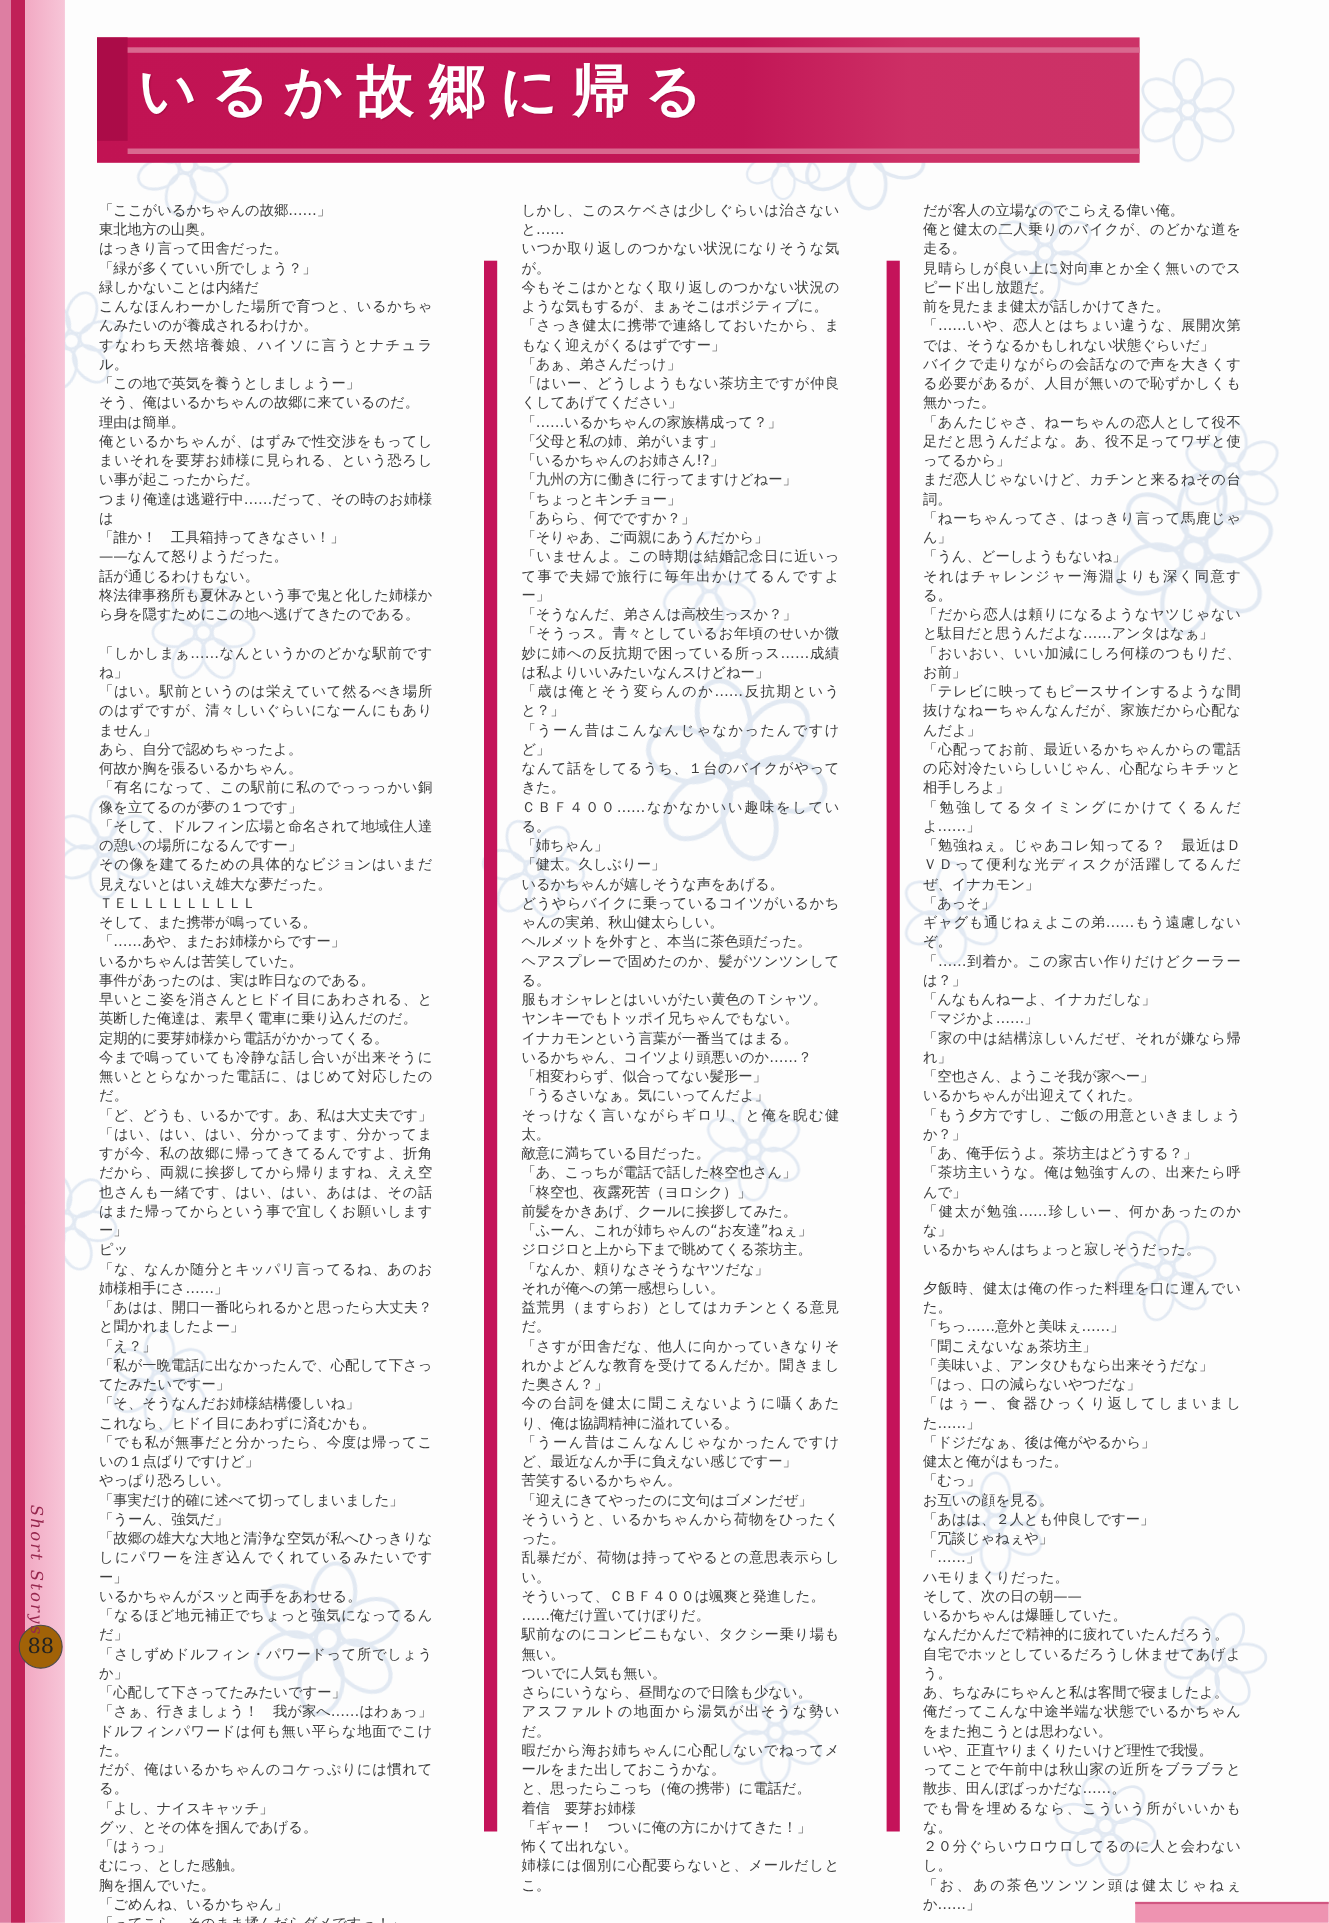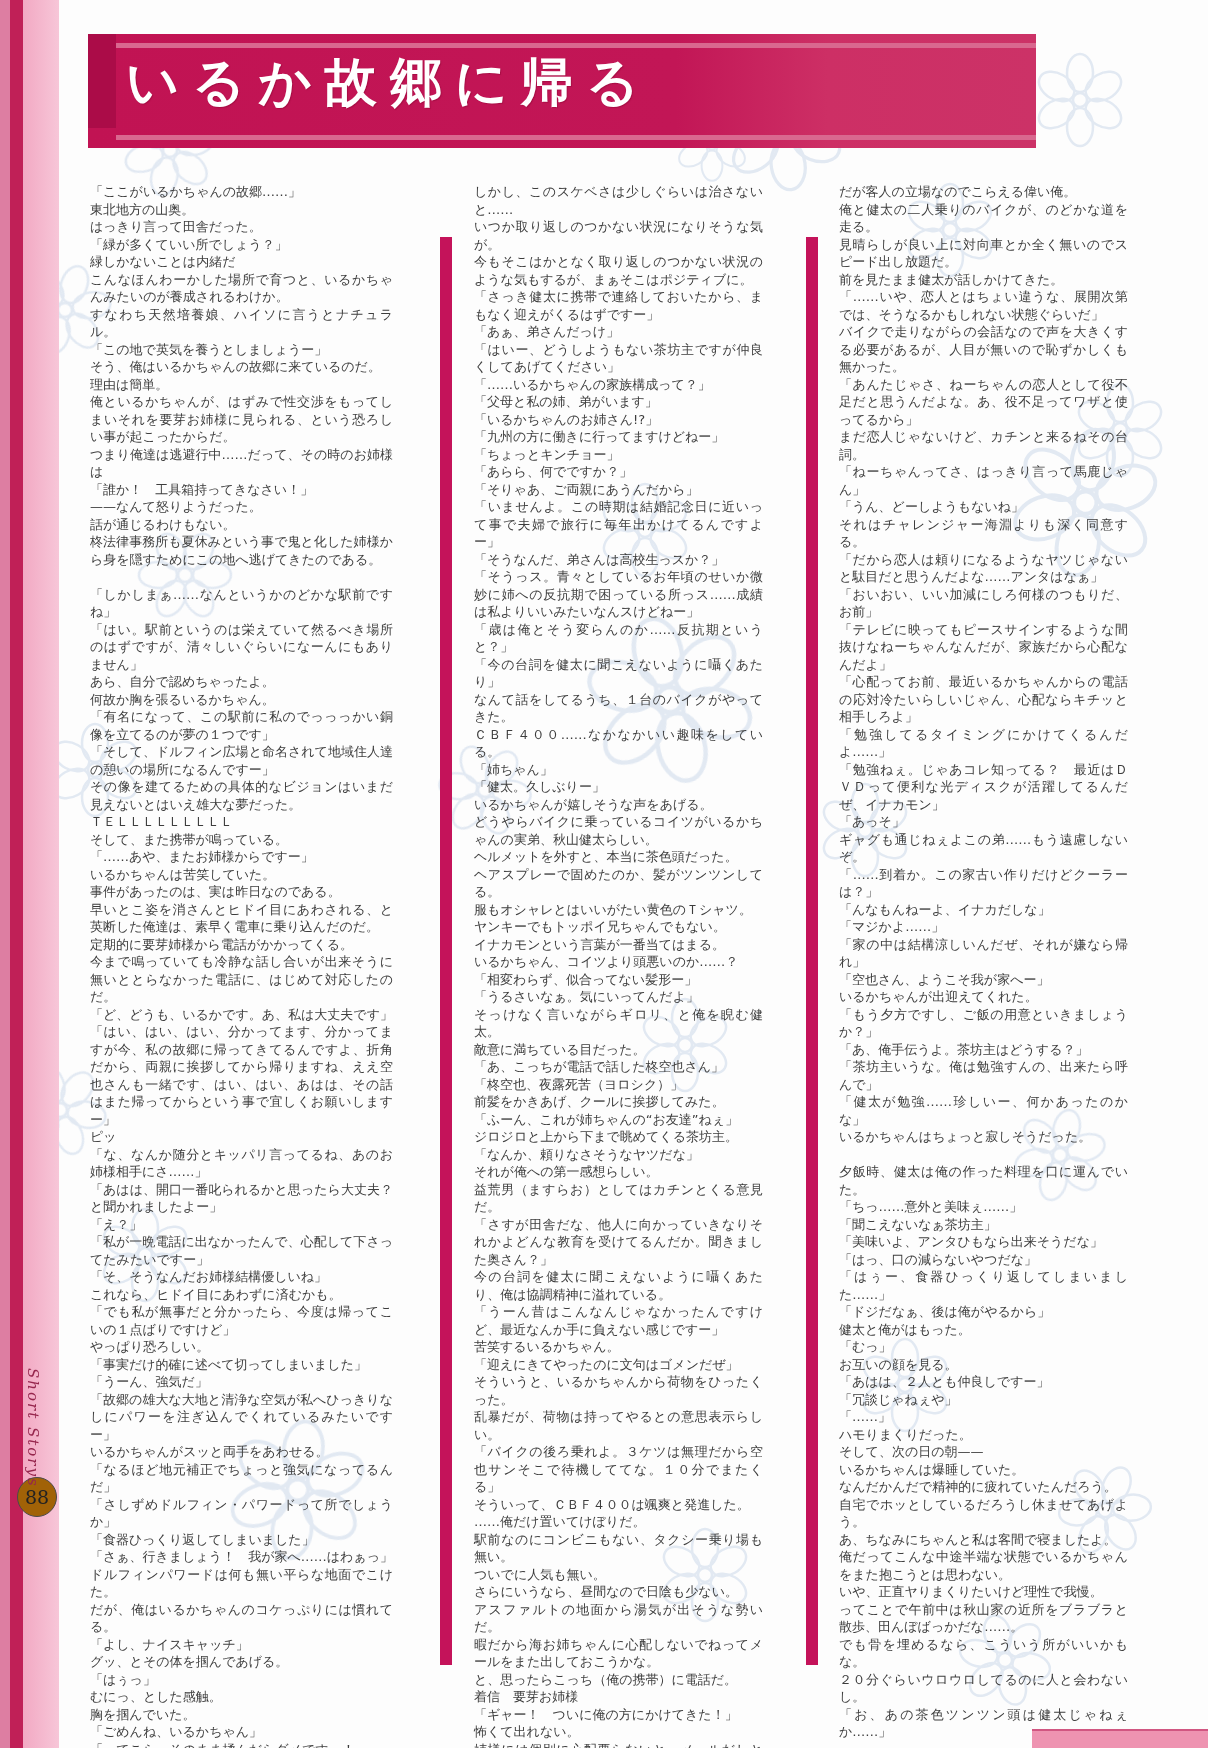--- a/index.html
+++ b/index.html
@@ -157,21 +157,21 @@
     <p class="line">「そ、そうなんだお姉様結構優しいね」</p>
     <p class="line">これなら、ヒドイ目にあわずに済むかも。</p>
     <p class="line">「でも私が無事だと分かったら、今度は帰ってこいの１点ばりですけど」</p>
     <p class="line">やっぱり恐ろしい。</p>
     <p class="line">「事実だけ的確に述べて切ってしまいました」</p>
     <p class="line">「うーん、強気だ」</p>
     <p class="line">「故郷の雄大な大地と清浄な空気が私へひっきりなしにパワーを注ぎ込んでくれているみたいですー」</p>
     <p class="line">いるかちゃんがスッと両手をあわせる。</p>
     <p class="line">「なるほど地元補正でちょっと強気になってるんだ」</p>
     <p class="line">「さしずめドルフィン・パワードって所でしょうか」</p>
-    <p class="line">「食器ひっくり返してしまいました」</p>
+    <p class="line">「心配して下さってたみたいですー」</p>
     <p class="line">「さぁ、行きましょう！　我が家へ……はわぁっ」</p>
     <p class="line">ドルフィンパワードは何も無い平らな地面でこけた。</p>
     <p class="line">だが、俺はいるかちゃんのコケっぷりには慣れてる。</p>
     <p class="line">「よし、ナイスキャッチ」</p>
     <p class="line">グッ、とその体を掴んであげる。</p>
     <p class="line">「はぅっ」</p>
     <p class="line">むにっ、とした感触。</p>
     <p class="line">胸を掴んでいた。</p>
     <p class="line">「ごめんね、いるかちゃん」</p>
     <p class="line">「ってこら、そのまま揉んだらダメですっ！」</p>
@@ -187,21 +187,21 @@
     <p class="line">「父母と私の姉、弟がいます」</p>
     <p class="line">「いるかちゃんのお姉さん!?」</p>
     <p class="line">「九州の方に働きに行ってますけどねー」</p>
     <p class="line">「ちょっとキンチョー」</p>
     <p class="line">「あらら、何でですか？」</p>
     <p class="line">「そりゃあ、ご両親にあうんだから」</p>
     <p class="line">「いませんよ。この時期は結婚記念日に近いって事で夫婦で旅行に毎年出かけてるんですよー」</p>
     <p class="line">「そうなんだ、弟さんは高校生っスか？」</p>
     <p class="line">「そうっス。青々としているお年頃のせいか微妙に姉への反抗期で困っている所っス……成績は私よりいいみたいなんスけどねー」</p>
     <p class="line">「歳は俺とそう変らんのか……反抗期というと？」</p>
-    <p class="line">「今の台詞を健太に聞こえないように囁くあたり」</p>
+    <p class="line">「うーん昔はこんなんじゃなかったんですけど」</p>
     <p class="line">なんて話をしてるうち、１台のバイクがやってきた。</p>
     <p class="line">ＣＢＦ４００……なかなかいい趣味をしている。</p>
     <p class="line">「姉ちゃん」</p>
     <p class="line">「健太。久しぶりー」</p>
     <p class="line">いるかちゃんが嬉しそうな声をあげる。</p>
     <p class="line">どうやらバイクに乗っているコイツがいるかちゃんの実弟、秋山健太らしい。</p>
     <p class="line">ヘルメットを外すと、本当に茶色頭だった。</p>
     <p class="line">ヘアスプレーで固めたのか、髪がツンツンしてる。</p>
     <p class="line">服もオシャレとはいいがたい黄色のＴシャツ。</p>
     <p class="line">ヤンキーでもトッポイ兄ちゃんでもない。</p>
@@ -219,21 +219,20 @@
     <p class="line">「なんか、頼りなさそうなヤツだな」</p>
     <p class="line">それが俺への第一感想らしい。</p>
     <p class="line">益荒男（ますらお）としてはカチンとくる意見だ。</p>
     <p class="line">「さすが田舎だな、他人に向かっていきなりそれかよどんな教育を受けてるんだか。聞きました奥さん？」</p>
     <p class="line">今の台詞を健太に聞こえないように囁くあたり、俺は協調精神に溢れている。</p>
     <p class="line">「うーん昔はこんなんじゃなかったんですけど、最近なんか手に負えない感じですー」</p>
     <p class="line">苦笑するいるかちゃん。</p>
     <p class="line">「迎えにきてやったのに文句はゴメンだぜ」</p>
     <p class="line">そういうと、いるかちゃんから荷物をひったくった。</p>
     <p class="line">乱暴だが、荷物は持ってやるとの意思表示らしい。</p>
-    <p class="line">「バイクの後ろ乗れよ。３ケツは無理だから空也サンそこで待機しててな。１０分でまたくる」</p>
     <p class="line">そういって、ＣＢＦ４００は颯爽と発進した。</p>
     <p class="line">……俺だけ置いてけぼりだ。</p>
     <p class="line">駅前なのにコンビニもない、タクシー乗り場も無い。</p>
     <p class="line">ついでに人気も無い。</p>
     <p class="line">さらにいうなら、昼間なので日陰も少ない。</p>
     <p class="line">アスファルトの地面から湯気が出そうな勢いだ。</p>
     <p class="line">暇だから海お姉ちゃんに心配しないでねってメールをまた出しておこうかな。</p>
     <p class="line">と、思ったらこっち（俺の携帯）に電話だ。</p>
     <p class="line">着信　要芽お姉様</p>
     <p class="line">「ギャー！　ついに俺の方にかけてきた！」</p>

